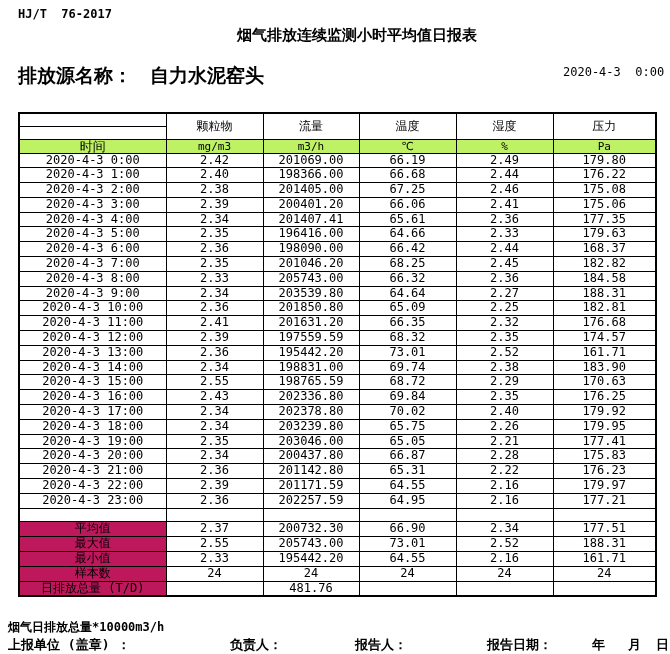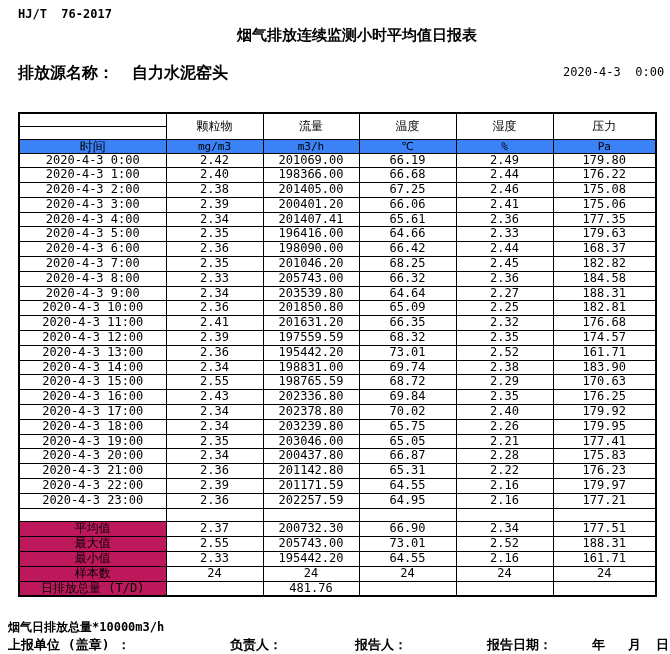--- a/index.html
+++ b/index.html
@@ -14,21 +14,21 @@
   .standard {
     position: absolute; left: 18px; top: 7px;
     font-weight: bold; font-size: 12px; white-space: pre;
   }
   .title {
     position: absolute; left: 0; top: 26px; width: 100%;
     text-align: center; font-weight: bold; font-size: 15px; padding-left: 44px;
   }
   .source-line {
     position: absolute; left: 18px; top: 63px;
-    font-weight: bold; font-size: 16px;
+    font-weight: bold; font-size: 19px;
   }
   .source-name { margin-left: 18px; }
   .datetime {
     position: absolute; left: 563px; top: 65px;
     font-size: 12px; font-weight: normal; white-space: pre;
   }
   table.report {
     position: absolute; left: 18px; top: 112px;
     width: 637px;
     border-collapse: collapse; table-layout: fixed;
@@ -38,21 +38,21 @@
   table.report td, table.report th {
     border: 1px solid #000;
     text-align: center; vertical-align: middle;
     font-weight: normal; font-size: 12px;
     height: 13.8px; line-height: 13.8px;
     padding: 0; overflow: hidden; white-space: nowrap;
   }
   tr.hrow td, tr.hrow th { height: 13px; line-height: 13px; }
   th.pollutant { font-size: 13px; }
   tr.unit-row td {
-    background: #3b82f6; font-size: 11px; height: 13px; line-height: 13px;
+    background: #bef264; font-size: 11px; height: 13px; line-height: 13px;
   }
   tr.unit-row td.time-head { font-size: 13px; }
   tr.spacer-row td { height: 13.8px; }
   td.sum-label { background: #be185d; font-size: 12px; }
   .footer-note {
     position: absolute; left: 8px; top: 619px;
     font-weight: bold; font-size: 12px;
   }
   .footer-line { position: absolute; left: 0; top: 636px; width: 670px; font-weight: bold; font-size: 13px; }
   .footer-line span { position: absolute; white-space: nowrap; }

